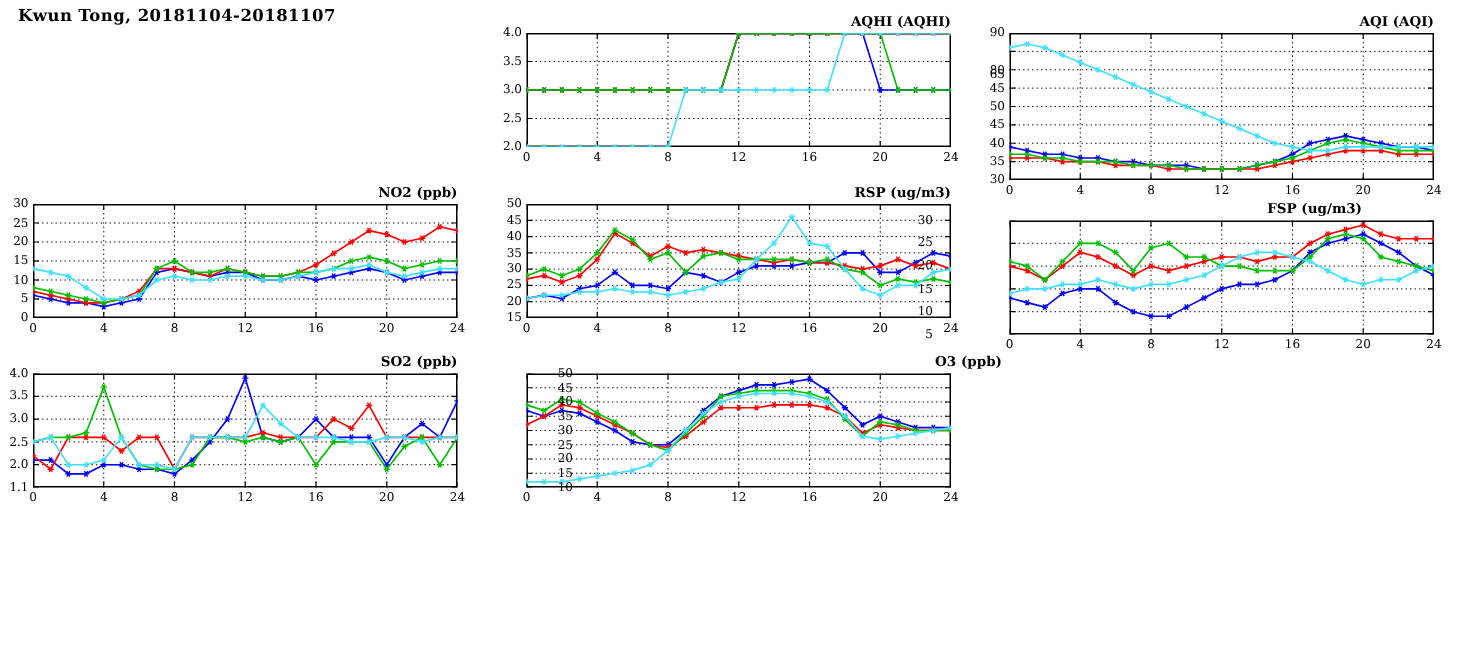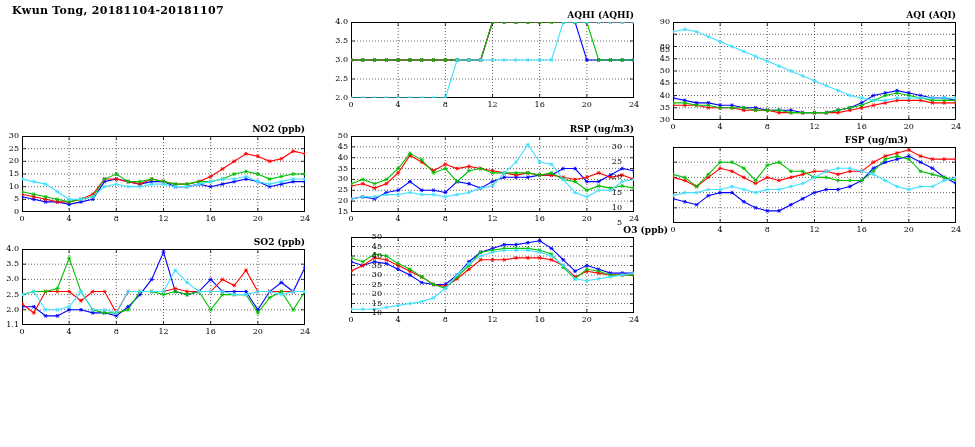--- a/index.html
+++ b/index.html
@@ -978,21 +978,21 @@
     <div class="ylab" style="right: 286px; top: 10.2px;">3.5</div>
     <div class="ylab" style="right: 286px; top: -5px;">4.0</div>
     <div class="xlab" style="left: -10px; width: 20px; top: 78px;">0</div>
     <div class="xlab" style="left: 37.1667px; width: 20px; top: 78px;">4</div>
     <div class="xlab" style="left: 84.3333px; width: 20px; top: 78px;">8</div>
     <div class="xlab" style="left: 131.5px; width: 20px; top: 78px;">12</div>
     <div class="xlab" style="left: 178.667px; width: 20px; top: 78px;">16</div>
     <div class="xlab" style="left: 225.833px; width: 20px; top: 78px;">20</div>
     <div class="xlab" style="left: 273px; width: 20px; top: 78px;">24</div>
   </div>
-<div class="panel" id="panel-o3" style="left:351px;top:237px;width:317px;height:76px;">
+<div class="panel" id="panel-o3" style="left:351px;top:249px;width:317px;height:76px;">
   <div class="plot-title">O3 (ppb)</div>
 <div class="frame" style="width: 283px; height: 76px;"></div>
     <svg width="283" height="76">
       <line x1="0" x2="283" y1="66.5" y2="66.5" stroke="#000000" stroke-width="0.6" stroke-dasharray="1,2"></line>
       <line x1="0" x2="283" y1="57" y2="57" stroke="#000000" stroke-width="0.6" stroke-dasharray="1,2"></line>
       <line x1="0" x2="283" y1="47.5" y2="47.5" stroke="#000000" stroke-width="0.6" stroke-dasharray="1,2"></line>
       <line x1="0" x2="283" y1="38" y2="38" stroke="#000000" stroke-width="0.6" stroke-dasharray="1,2"></line>
       <line x1="0" x2="283" y1="28.5" y2="28.5" stroke="#000000" stroke-width="0.6" stroke-dasharray="1,2"></line>
       <line x1="0" x2="283" y1="19" y2="19" stroke="#000000" stroke-width="0.6" stroke-dasharray="1,2"></line>
       <line x1="0" x2="283" y1="9.5" y2="9.5" stroke="#000000" stroke-width="0.6" stroke-dasharray="1,2"></line>

